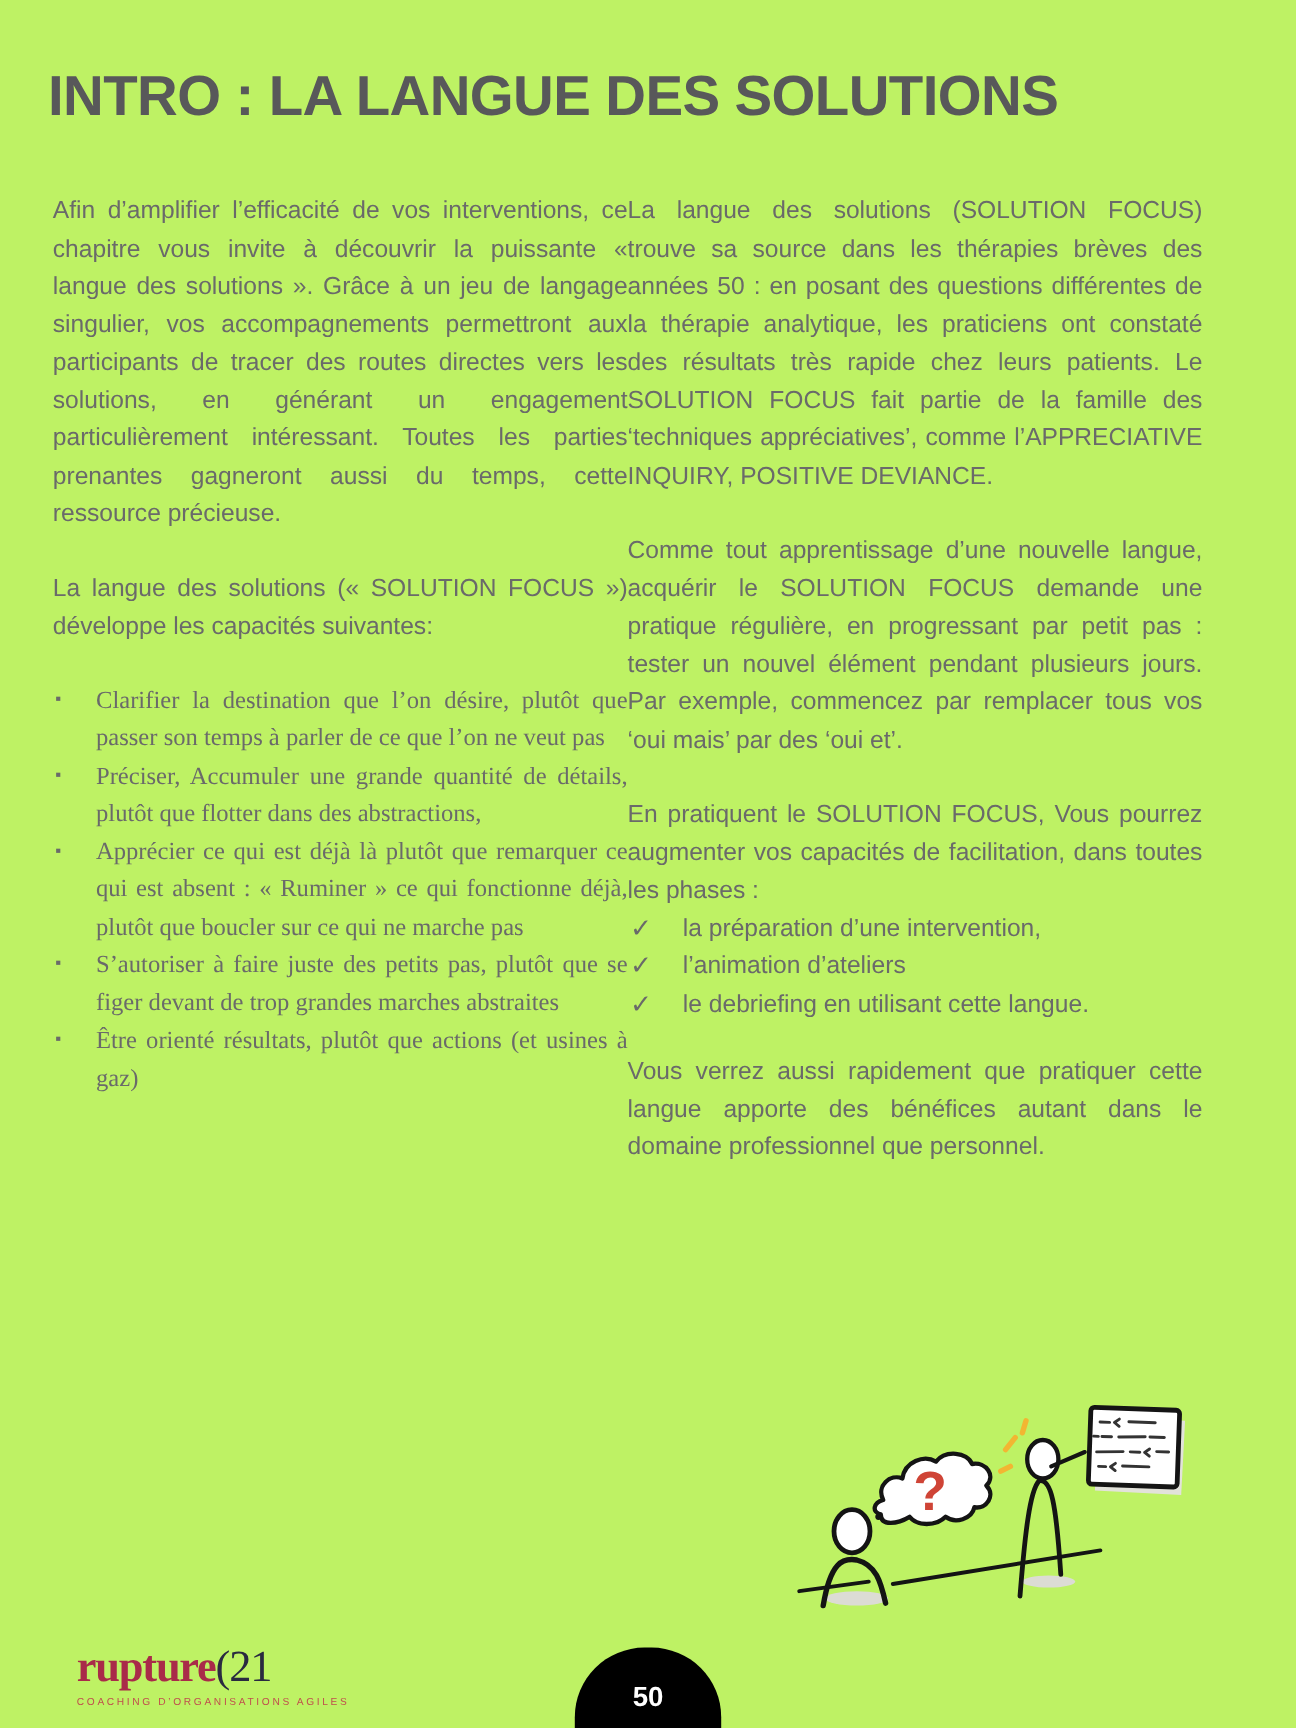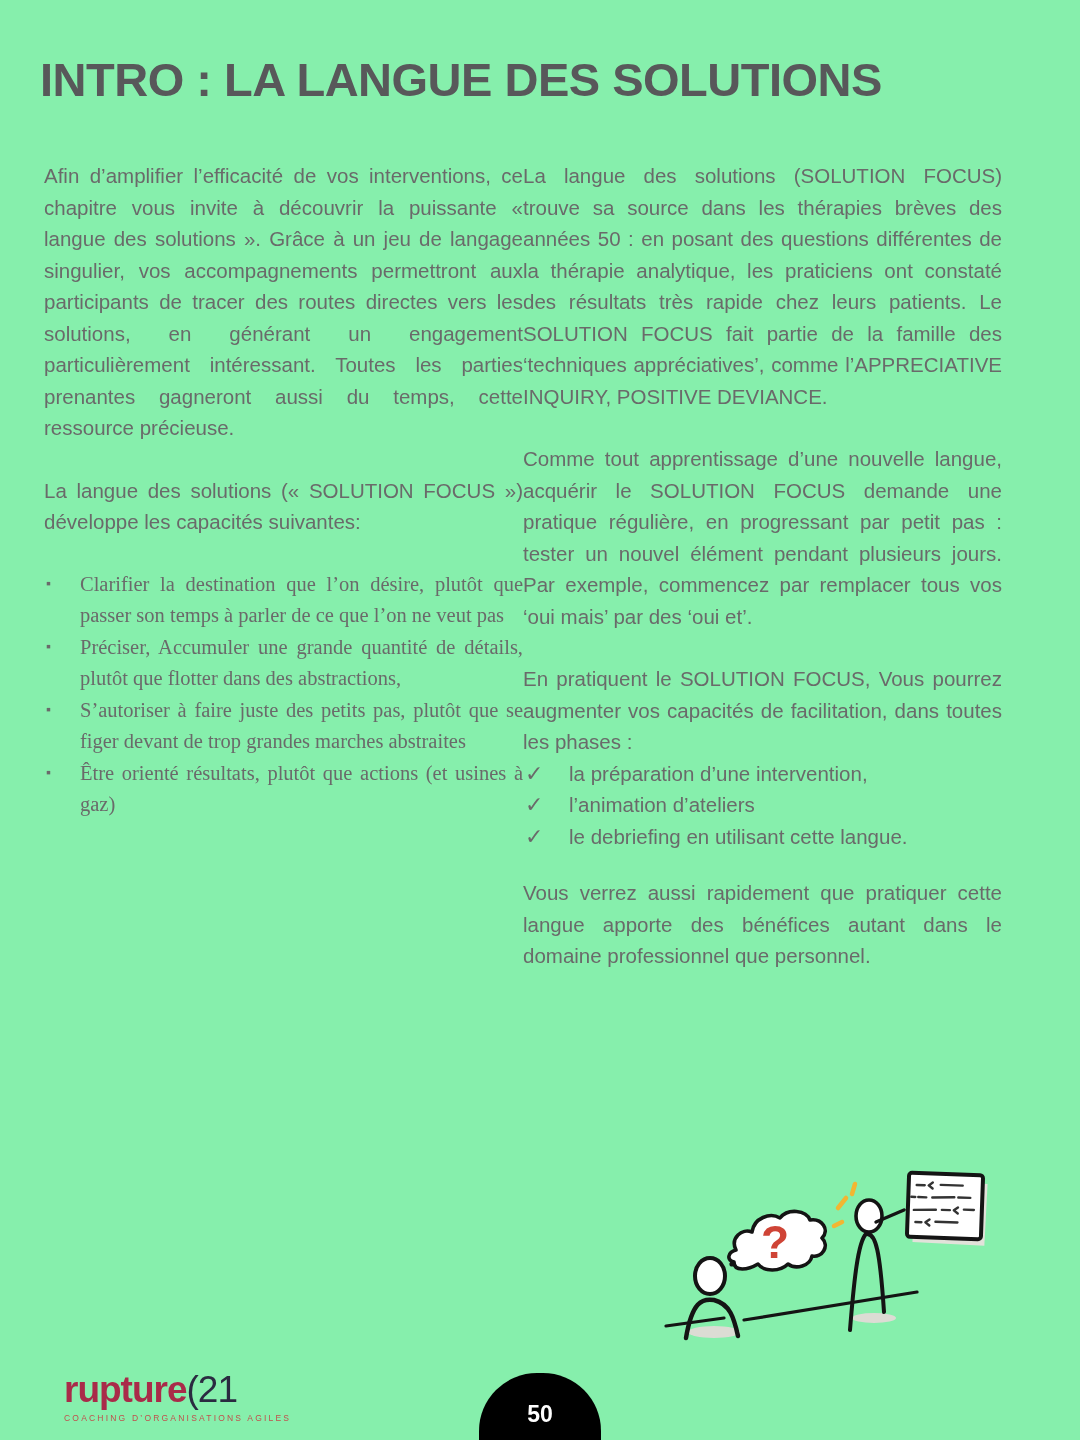--- a/index.html
+++ b/index.html
@@ -1,20 +1,20 @@
 <!DOCTYPE html>
 <html lang="fr"><head>
 <meta charset="utf-8">
 <style>
   html,body{margin:0;padding:0;background:#e8e8e8;}
   .page{
     position:relative;
     width:1080px;height:1440px;
     margin:0 auto;
-    background:#86efac;
+    background:#bef264;
     font-family:"Liberation Sans", sans-serif;
     overflow:hidden;
   }
   .page-title{
     position:absolute;left:40px;top:52px;right:40px;
     margin:0;
     font-size:47px;font-weight:bold;letter-spacing:-0.5px;
     color:#58585a;
     font-family:"Liberation Sans", sans-serif;
   }
@@ -59,21 +59,21 @@
     position:absolute;
     left:662px;top:1160px;
     width:330px;height:185px;
   }
   .footer-logo{
     position:absolute;left:64px;bottom:18px;
     line-height:1;
   }
   .logo-line{
     font-size:37px;font-weight:bold;
-    font-family:Liberation Sans, sans-serif;
+    font-family:Liberation Serif, serif;
     letter-spacing:-1px;
   }
   .logo-word{color:#a92b49;}
   .logo-suffix{color:#2a2a40;font-weight:normal;}
   .logo-tagline{
     margin-top:6px;
     font-size:8.5px;letter-spacing:2.2px;
     color:#c0504d;
     font-family:"Liberation Sans", sans-serif;
   }
@@ -98,20 +98,21 @@
   <h1 class="page-title">INTRO : LA LANGUE DES SOLUTIONS</h1>
 
   <div class="columns">
 
     <div class="col">
       <p>Afin d’amplifier l’efficacité de vos interventions, ce chapitre vous invite à découvrir la puissante « langue des solutions ». Grâce à un jeu de langage singulier, vos accompagnements permettront aux participants de tracer des routes directes vers les solutions, en générant un engagement particulièrement intéressant. Toutes les parties prenantes gagneront aussi du temps, cette ressource précieuse.</p>
       <p>La langue des solutions (« SOLUTION FOCUS ») développe les capacités suivantes:</p>
       <ul class="square-list">
         <li>Clarifier la destination que l’on désire, plutôt que passer son temps  à parler de ce que l’on ne veut pas</li>
         <li>Préciser, Accumuler une grande quantité de détails, plutôt que flotter dans des abstractions,</li>
+        <li>Apprécier ce qui est déjà là plutôt que remarquer ce qui est absent : « Ruminer » ce qui fonctionne déjà, plutôt que boucler sur ce qui ne marche pas</li>
         <li>S’autoriser à faire juste des petits pas, plutôt que se figer devant de trop grandes marches abstraites</li>
         <li>Être orienté résultats, plutôt que actions (et usines à gaz)</li>
       </ul>
     </div>
 
     <div class="col">
       <p>La langue des solutions (SOLUTION FOCUS) trouve sa source dans les thérapies brèves des années 50 : en posant des questions différentes de la thérapie analytique, les praticiens ont constaté des résultats très rapide chez leurs patients. Le SOLUTION FOCUS fait partie de la famille des ‘techniques appréciatives’, comme l’APPRECIATIVE INQUIRY, POSITIVE DEVIANCE.</p>
       <p>Comme tout apprentissage d’une nouvelle langue, acquérir le SOLUTION FOCUS demande une pratique régulière, en progressant par petit pas : tester un nouvel élément pendant plusieurs jours. Par exemple, commencez par remplacer tous vos ‘oui mais’ par des ‘oui et’.</p>
       <p style="margin-bottom:0;">En pratiquent le SOLUTION FOCUS, Vous pourrez augmenter vos capacités de facilitation, dans toutes les phases :</p>
       <ul class="check-list">

